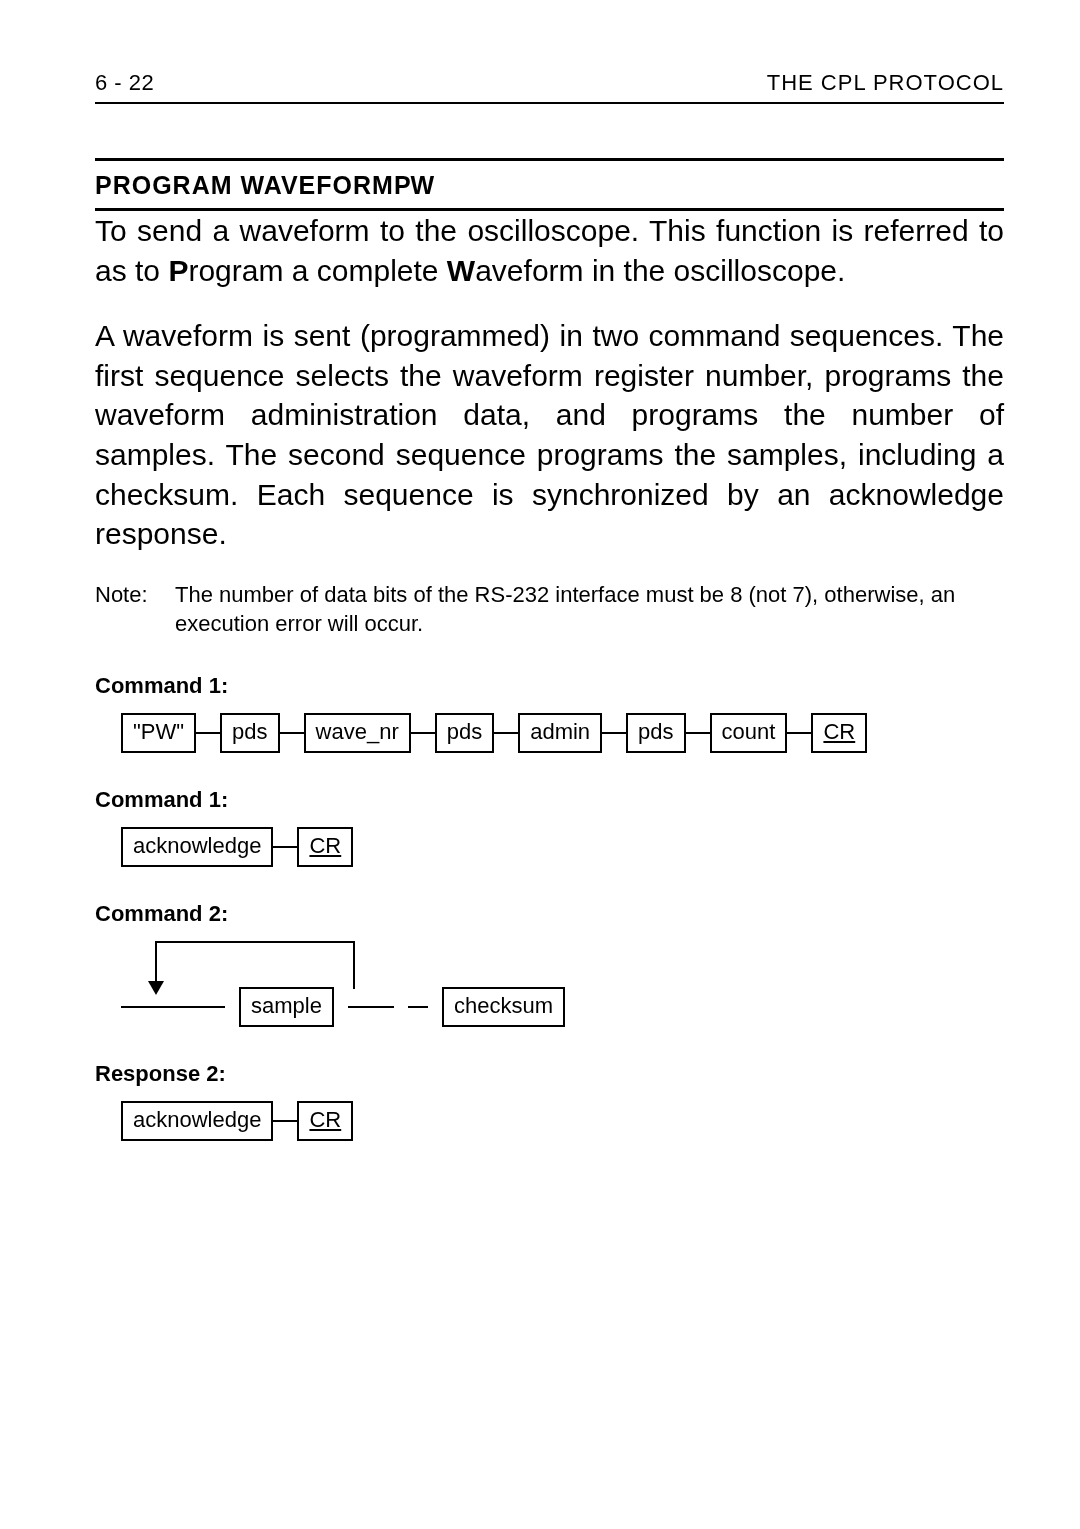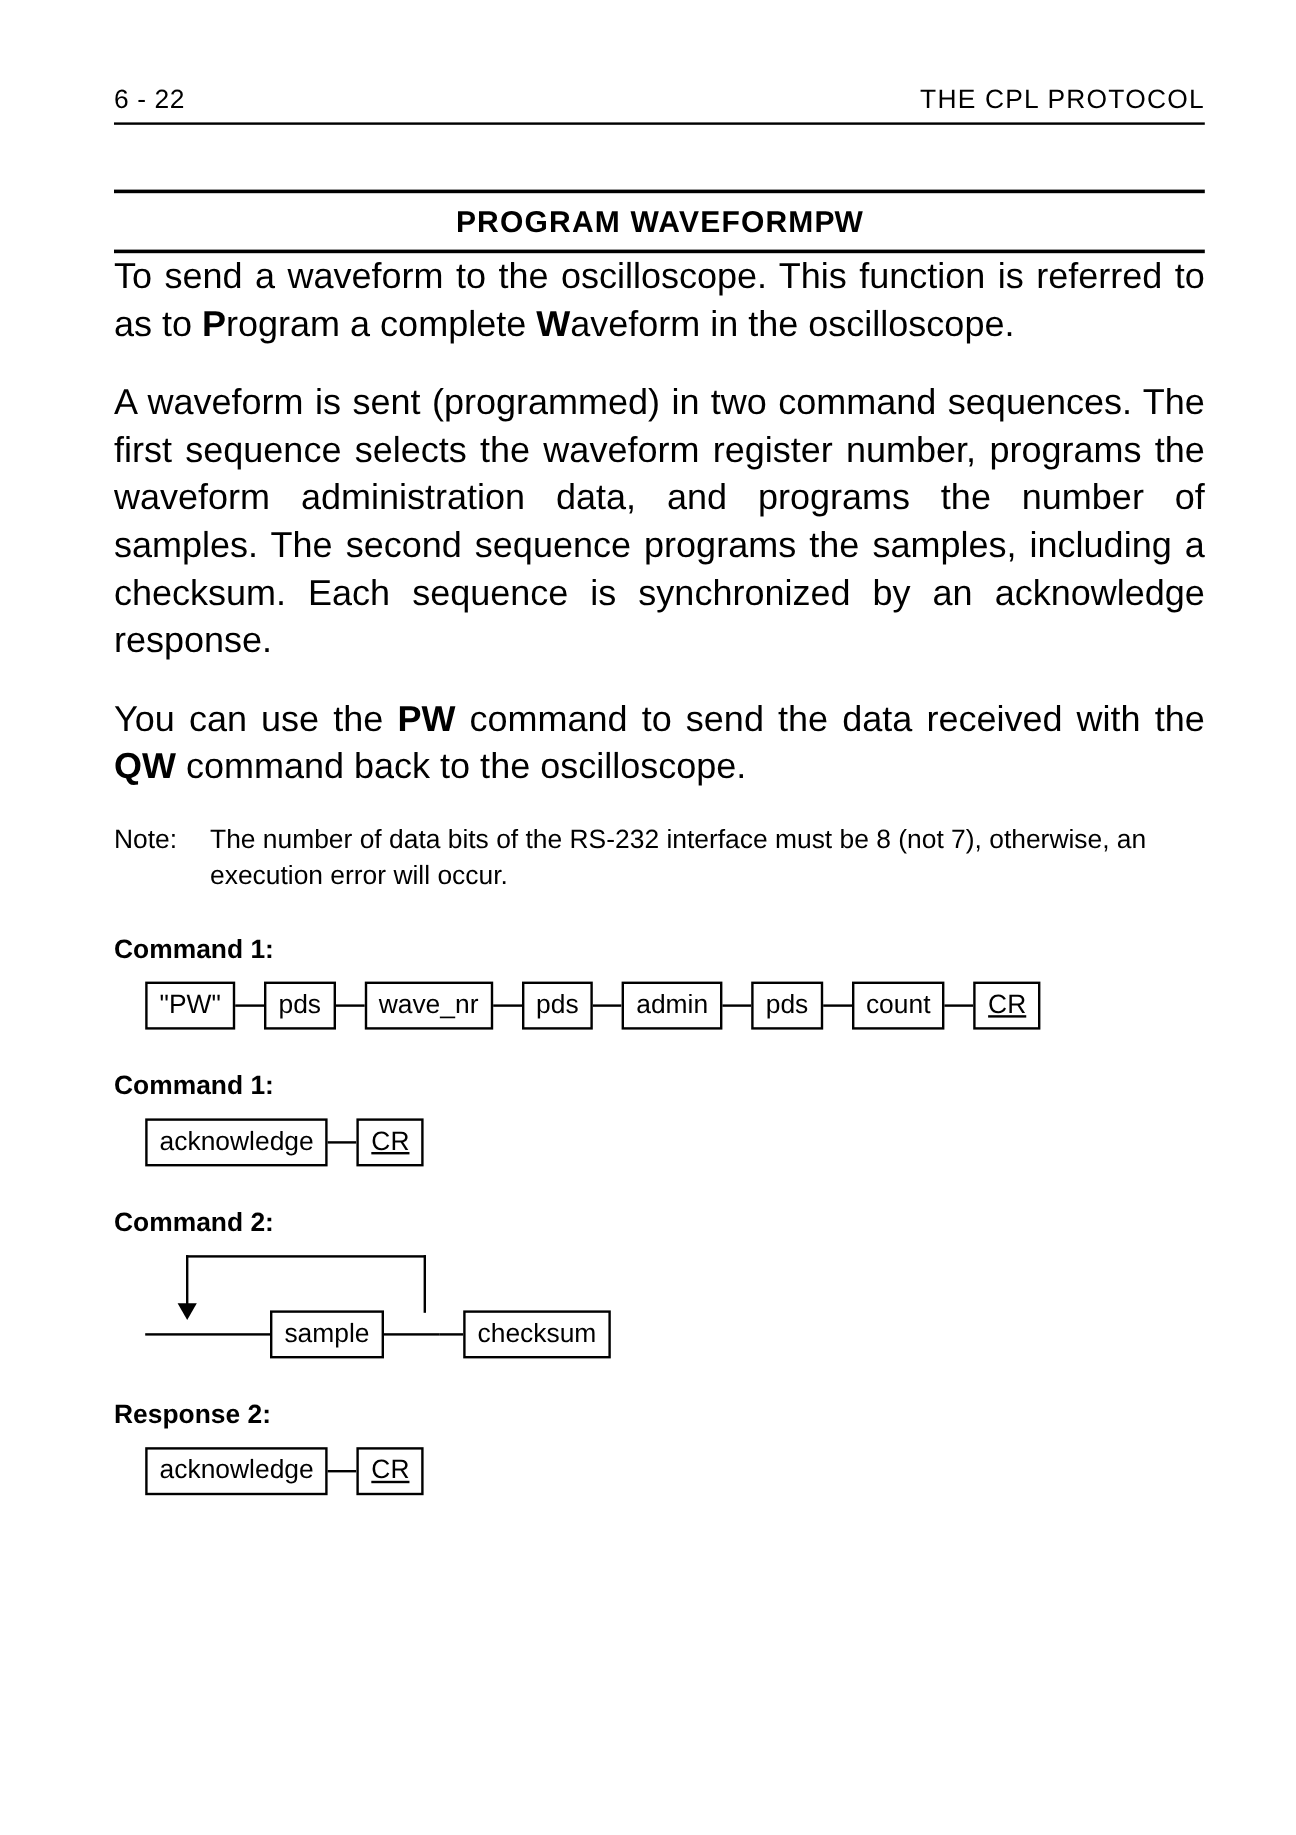--- a/index.html
+++ b/index.html
@@ -23,21 +23,21 @@
     border-bottom: 2px solid #000;
     letter-spacing: 0.5px;
   }
   .chapter-right { letter-spacing: 1px; }
   .title-block {
     margin-top: 54px;
     border-top: 3px solid #000;
     border-bottom: 3px solid #000;
     padding: 10px 0 8px 0;
     display: flex;
-    justify-content: center;
+    justify-content: flex-start;
     align-items: center;
   }
   .title-left {
     font-weight: bold;
     font-size: 25px;
     letter-spacing: 1px;
   }
   .title-right {
     font-weight: bold;
     font-size: 25px;
@@ -129,20 +129,21 @@
     border-left: 8px solid transparent;
     border-right: 8px solid transparent;
     border-top: 14px solid #000;
   }
   .cmd2 .bottom-row {
     position: absolute;
     top: 46px;
     left: 0;
     display: flex;
     align-items: center;
+    gap: 14px;
   }
   .lead-in {
     width: 104px;
     height: 2px;
     background: #000;
   }
   .lead-gap  { width: 46px; height: 2px; background:#000; }
   .lead-gap2 { width: 20px; height: 2px; background:#000; }
 </style>
 </head>
@@ -160,23 +161,20 @@
     <span class="title-right">PW</span>
   </div>
 
 
   <div class="para">
     <span>To send a waveform to the oscilloscope. This function is referred to as to </span><b>P</b><span>rogram a complete </span><b>W</b><span>aveform in the oscilloscope.</span>
   </div>
 
   <div class="para">A waveform is sent (programmed) in two command sequences. The first sequence selects the waveform register number, programs the waveform administration data, and programs the number of samples. The second sequence programs the samples, including a checksum. Each sequence is synchronized by an acknowledge response.</div>
 
-  <div class="para">
-    <span>You can use the </span><b>PW</b><span> command to send the data received with the </span><b>QW</b><span> command back to the oscilloscope.</span>
-  </div>
 
   <div class="note-row">
     <div class="note-label">Note:</div>
     <div class="note-body">The number of data bits of the RS-232 interface must be 8 (not 7), otherwise, an execution error will occur.</div>
   </div>
 
   <div class="section-label">Command 1:</div>
   <div class="syntax">
     <div class="syntax-row">
       <div class="sbox">"PW"</div>

